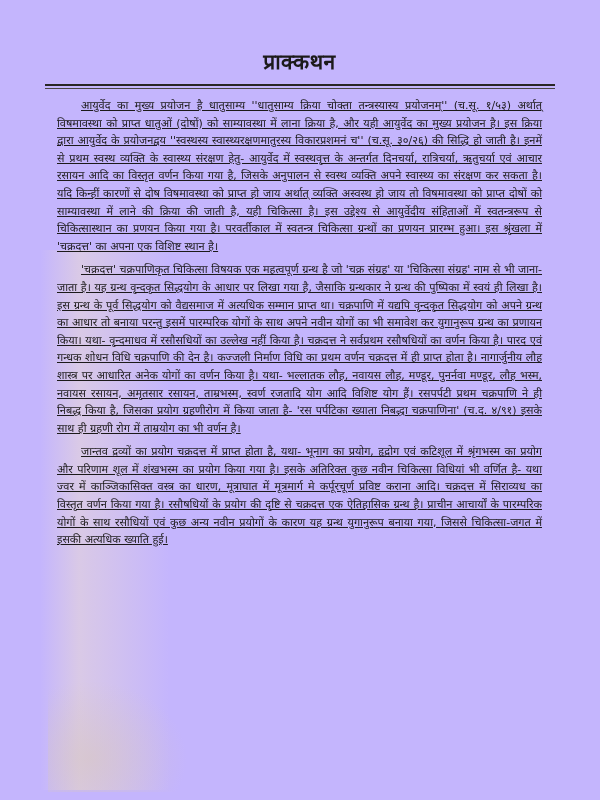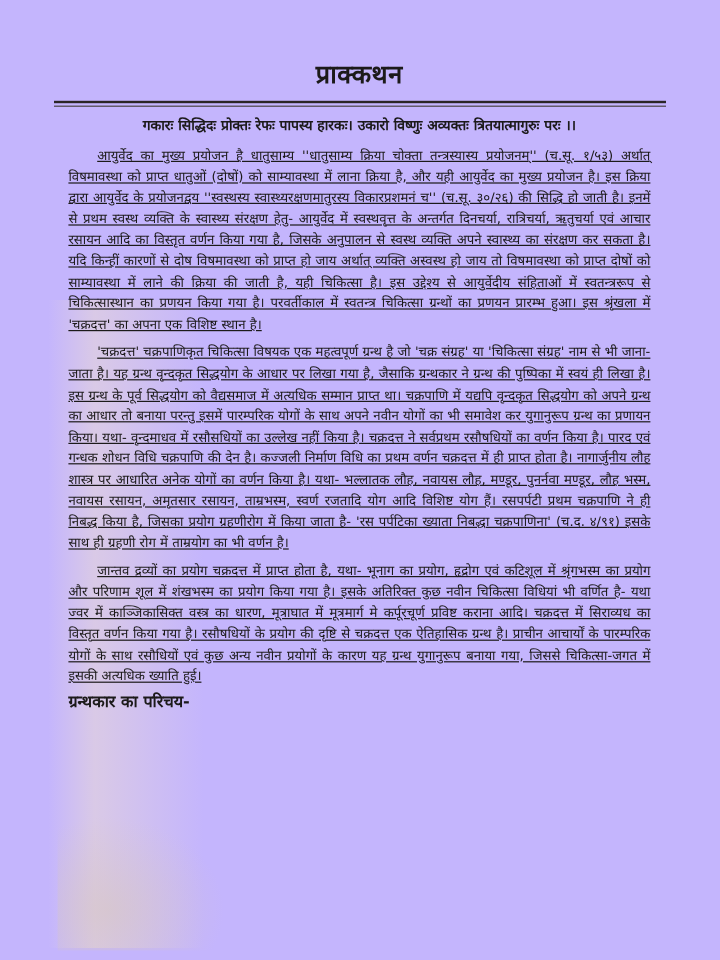--- a/index.html
+++ b/index.html
@@ -98,21 +98,19 @@
 
 <div class="page">
   <div class="paper-shadow"></div>
   <div class="paper-bottom"></div>
 
   <div class="content">
     <h1 class="title">प्राक्कथन</h1>
     <div class="rule-thick"></div>
     <div class="rule-thin"></div>
 
-    <div class="shloka">गकारः सिद्धिदः प्रोक्तः रेफः पापस्य हारकः। उकारो विष्णुः अव्यक्तः त्रितयात्मागुरुः परः ।।</div>
 
     <p class="para para-first">आयुर्वेद का मुख्य प्रयोजन है धातुसाम्य ''धातुसाम्य क्रिया चोक्ता तन्त्रस्यास्य प्रयोजनम्'' (च.सू. १/५३) अर्थात् विषमावस्था को प्राप्त धातुओं (दोषों) को साम्यावस्था में लाना क्रिया है, और यही आयुर्वेद का मुख्य प्रयोजन है। इस क्रिया द्वारा आयुर्वेद के प्रयोजनद्वय ''स्वस्थस्य स्वास्थ्यरक्षणमातुरस्य विकारप्रशमनं च'' (च.सू. ३०/२६) की सिद्धि हो जाती है। इनमें से प्रथम स्वस्थ व्यक्ति के स्वास्थ्य संरक्षण हेतु- आयुर्वेद में स्वस्थवृत्त के अन्तर्गत दिनचर्या, रात्रिचर्या, ऋतुचर्या एवं आचार रसायन आदि का विस्तृत वर्णन किया गया है, जिसके अनुपालन से स्वस्थ व्यक्ति अपने स्वास्थ्य का संरक्षण कर सकता है। यदि किन्हीं कारणों से दोष विषमावस्था को प्राप्त हो जाय अर्थात् व्यक्ति अस्वस्थ हो जाय तो विषमावस्था को प्राप्त दोषों को साम्यावस्था में लाने की क्रिया की जाती है, यही चिकित्सा है। इस उद्देश्य से आयुर्वेदीय संहिताओं में स्वतन्त्ररूप से चिकित्सास्थान का प्रणयन किया गया है। परवर्तीकाल में स्वतन्त्र चिकित्सा ग्रन्थों का प्रणयन प्रारम्भ हुआ। इस श्रृंखला में 'चक्रदत्त' का अपना एक विशिष्ट स्थान है।</p>
     <p class="para">'चक्रदत्त' चक्रपाणिकृत चिकित्सा विषयक एक महत्वपूर्ण ग्रन्थ है जो 'चक्र संग्रह' या 'चिकित्सा संग्रह' नाम से भी जाना-जाता है। यह ग्रन्थ वृन्दकृत सिद्धयोग के आधार पर लिखा गया है, जैसाकि ग्रन्थकार ने ग्रन्थ की पुष्पिका में स्वयं ही लिखा है। इस ग्रन्थ के पूर्व सिद्धयोग को वैद्यसमाज में अत्यधिक सम्मान प्राप्त था। चक्रपाणि में यद्यपि वृन्दकृत सिद्धयोग को अपने ग्रन्थ का आधार तो बनाया परन्तु इसमें पारम्परिक योगों के साथ अपने नवीन योगों का भी समावेश कर युगानुरूप ग्रन्थ का प्रणायन किया। यथा- वृन्दमाधव में रसौसधियों का उल्लेख नहीं किया है। चक्रदत्त ने सर्वप्रथम रसौषधियों का वर्णन किया है। पारद एवं गन्धक शोधन विधि चक्रपाणि की देन है। कज्जली निर्माण विधि का प्रथम वर्णन चक्रदत्त में ही प्राप्त होता है। नागार्जुनीय लौह शास्त्र पर आधारित अनेक योगों का वर्णन किया है। यथा- भल्लातक लौह, नवायस लौह, मण्डूर, पुनर्नवा मण्डूर, लौह भस्म, नवायस रसायन, अमृतसार रसायन, ताम्रभस्म, स्वर्ण रजतादि योग आदि विशिष्ट योग हैं। रसपर्पटी प्रथम चक्रपाणि ने ही निबद्ध किया है, जिसका प्रयोग ग्रहणीरोग में किया जाता है- 'रस पर्पटिका ख्याता निबद्धा चक्रपाणिना' (च.द. ४/९१) इसके साथ ही ग्रहणी रोग में ताम्रयोग का भी वर्णन है।</p>
     <p class="para">जान्तव द्रव्यों का प्रयोग चक्रदत्त में प्राप्त होता है, यथा- भूनाग का प्रयोग, हृद्रोग एवं कटिशूल में श्रृंगभस्म का प्रयोग और परिणाम शूल में शंखभस्म का प्रयोग किया गया है। इसके अतिरिक्त कुछ नवीन चिकित्सा विधियां भी वर्णित है- यथा ज्वर में काञ्जिकासिक्त वस्त्र का धारण, मूत्राघात में मूत्रमार्ग मे कर्पूरचूर्ण प्रविष्ट कराना आदि। चक्रदत्त में सिराव्यध का विस्तृत वर्णन किया गया है। रसौषधियों के प्रयोग की दृष्टि से चक्रदत्त एक ऐतिहासिक ग्रन्थ है। प्राचीन आचार्यों के पारम्परिक योगों के साथ रसौधियों एवं कुछ अन्य नवीन प्रयोगों के कारण यह ग्रन्थ युगानुरूप बनाया गया, जिससे चिकित्सा-जगत में इसकी अत्यधिक ख्याति हुई।</p>
 
-    <h2 class="section-heading">ग्रन्थकार का परिचय-</h2>
   </div>
 </div>
 
 </body></html>

